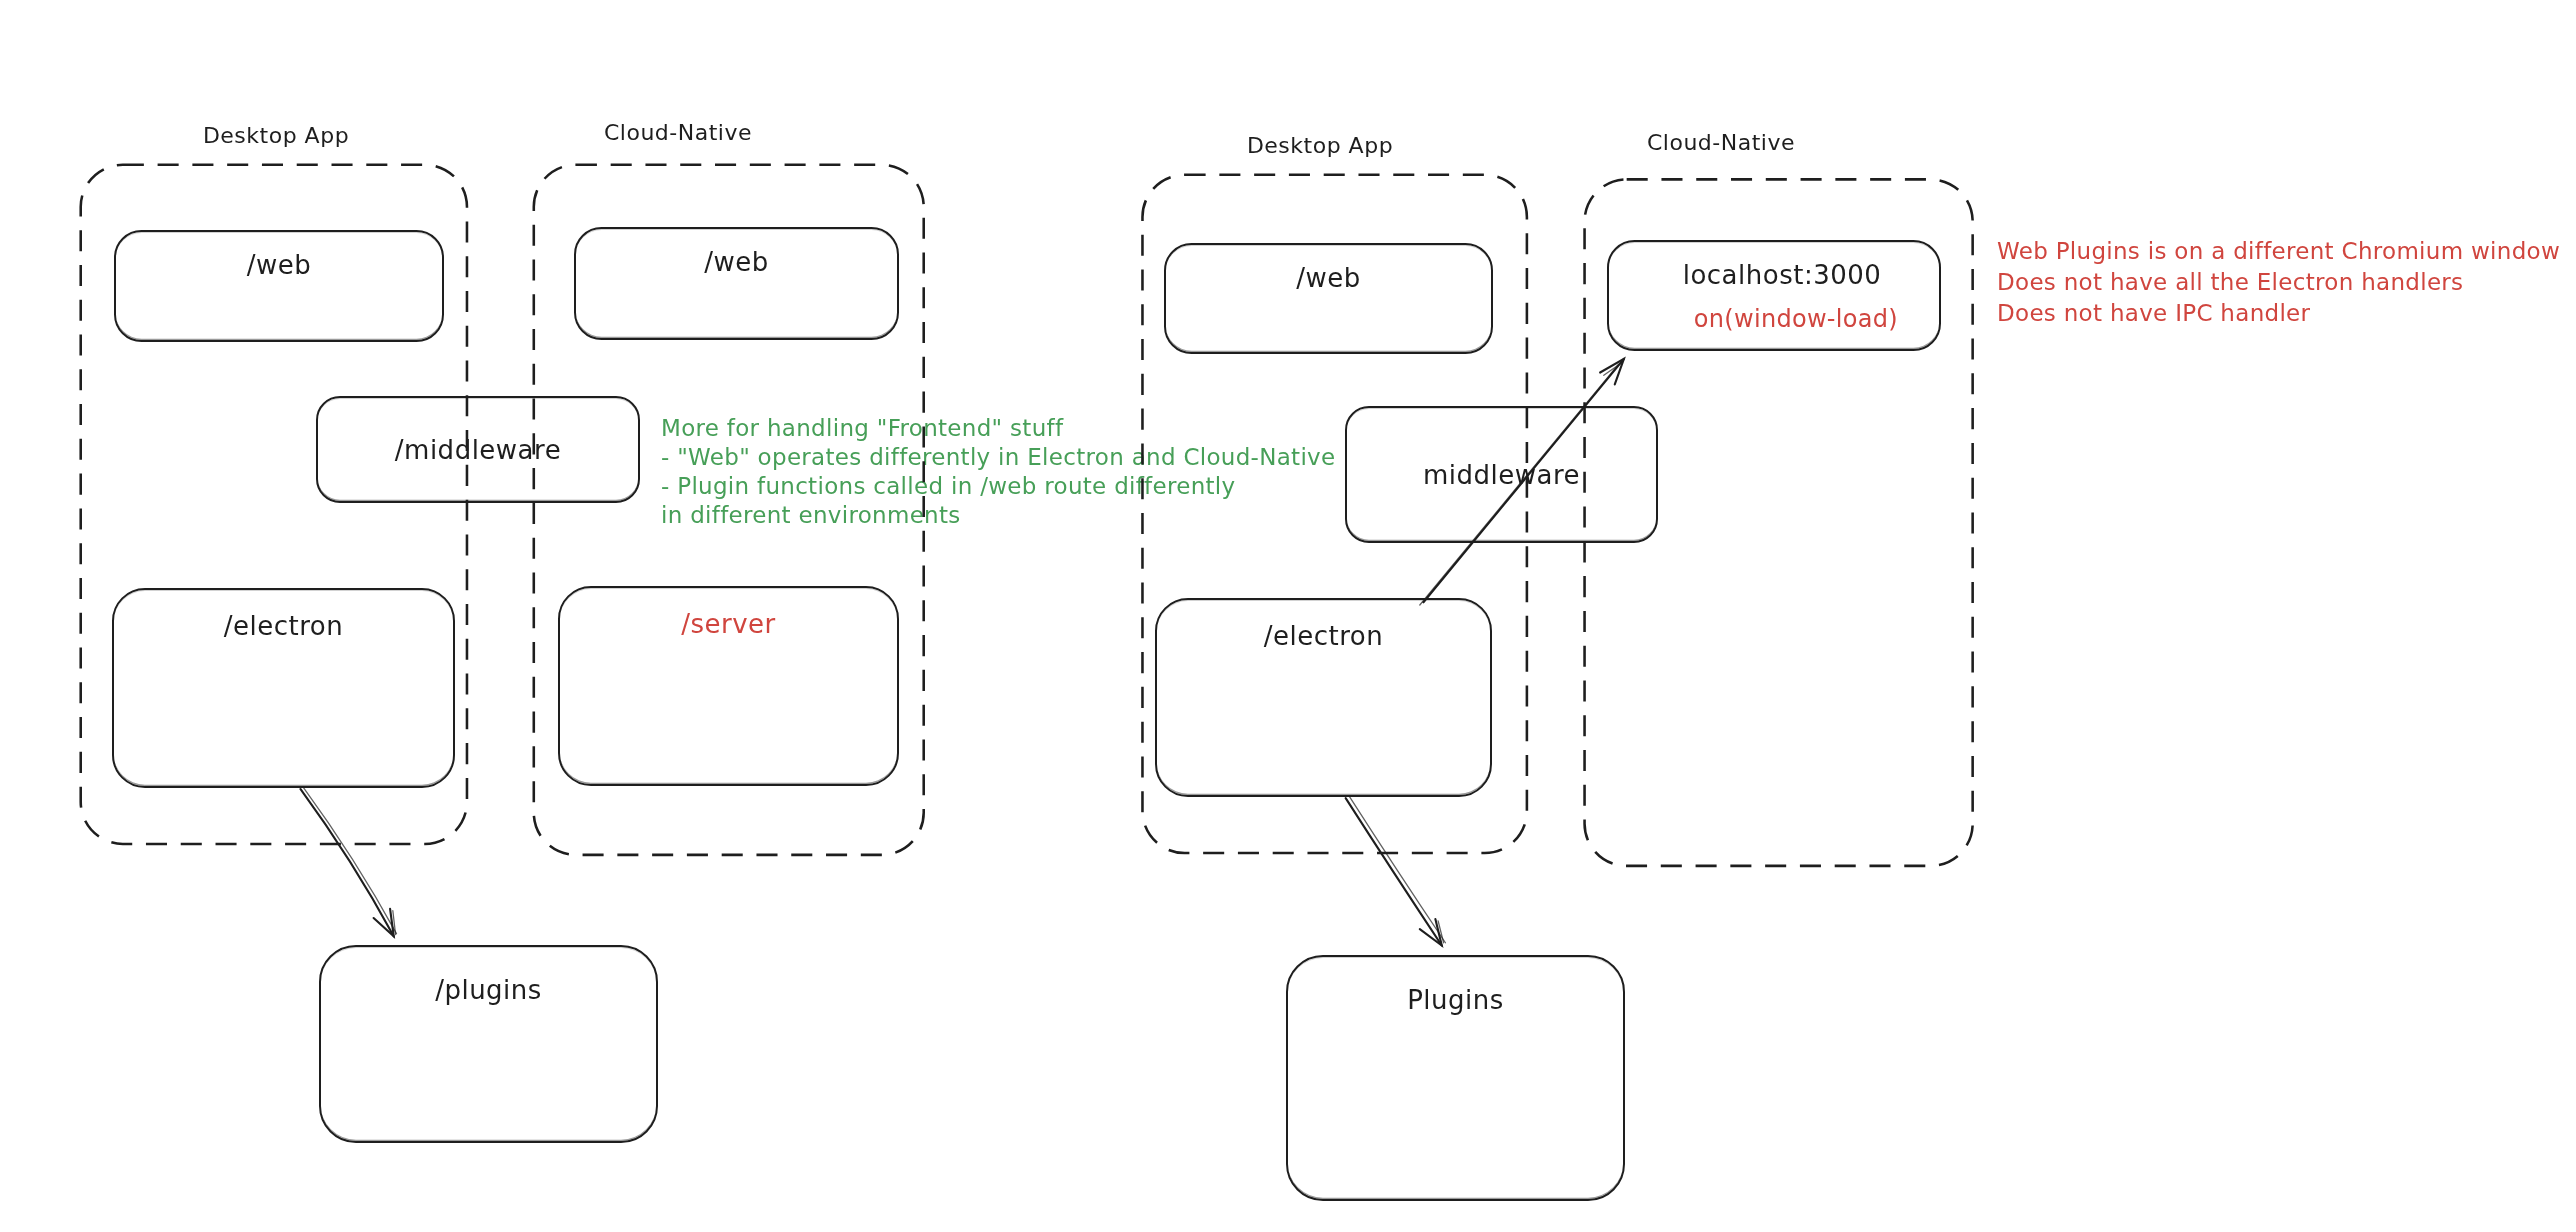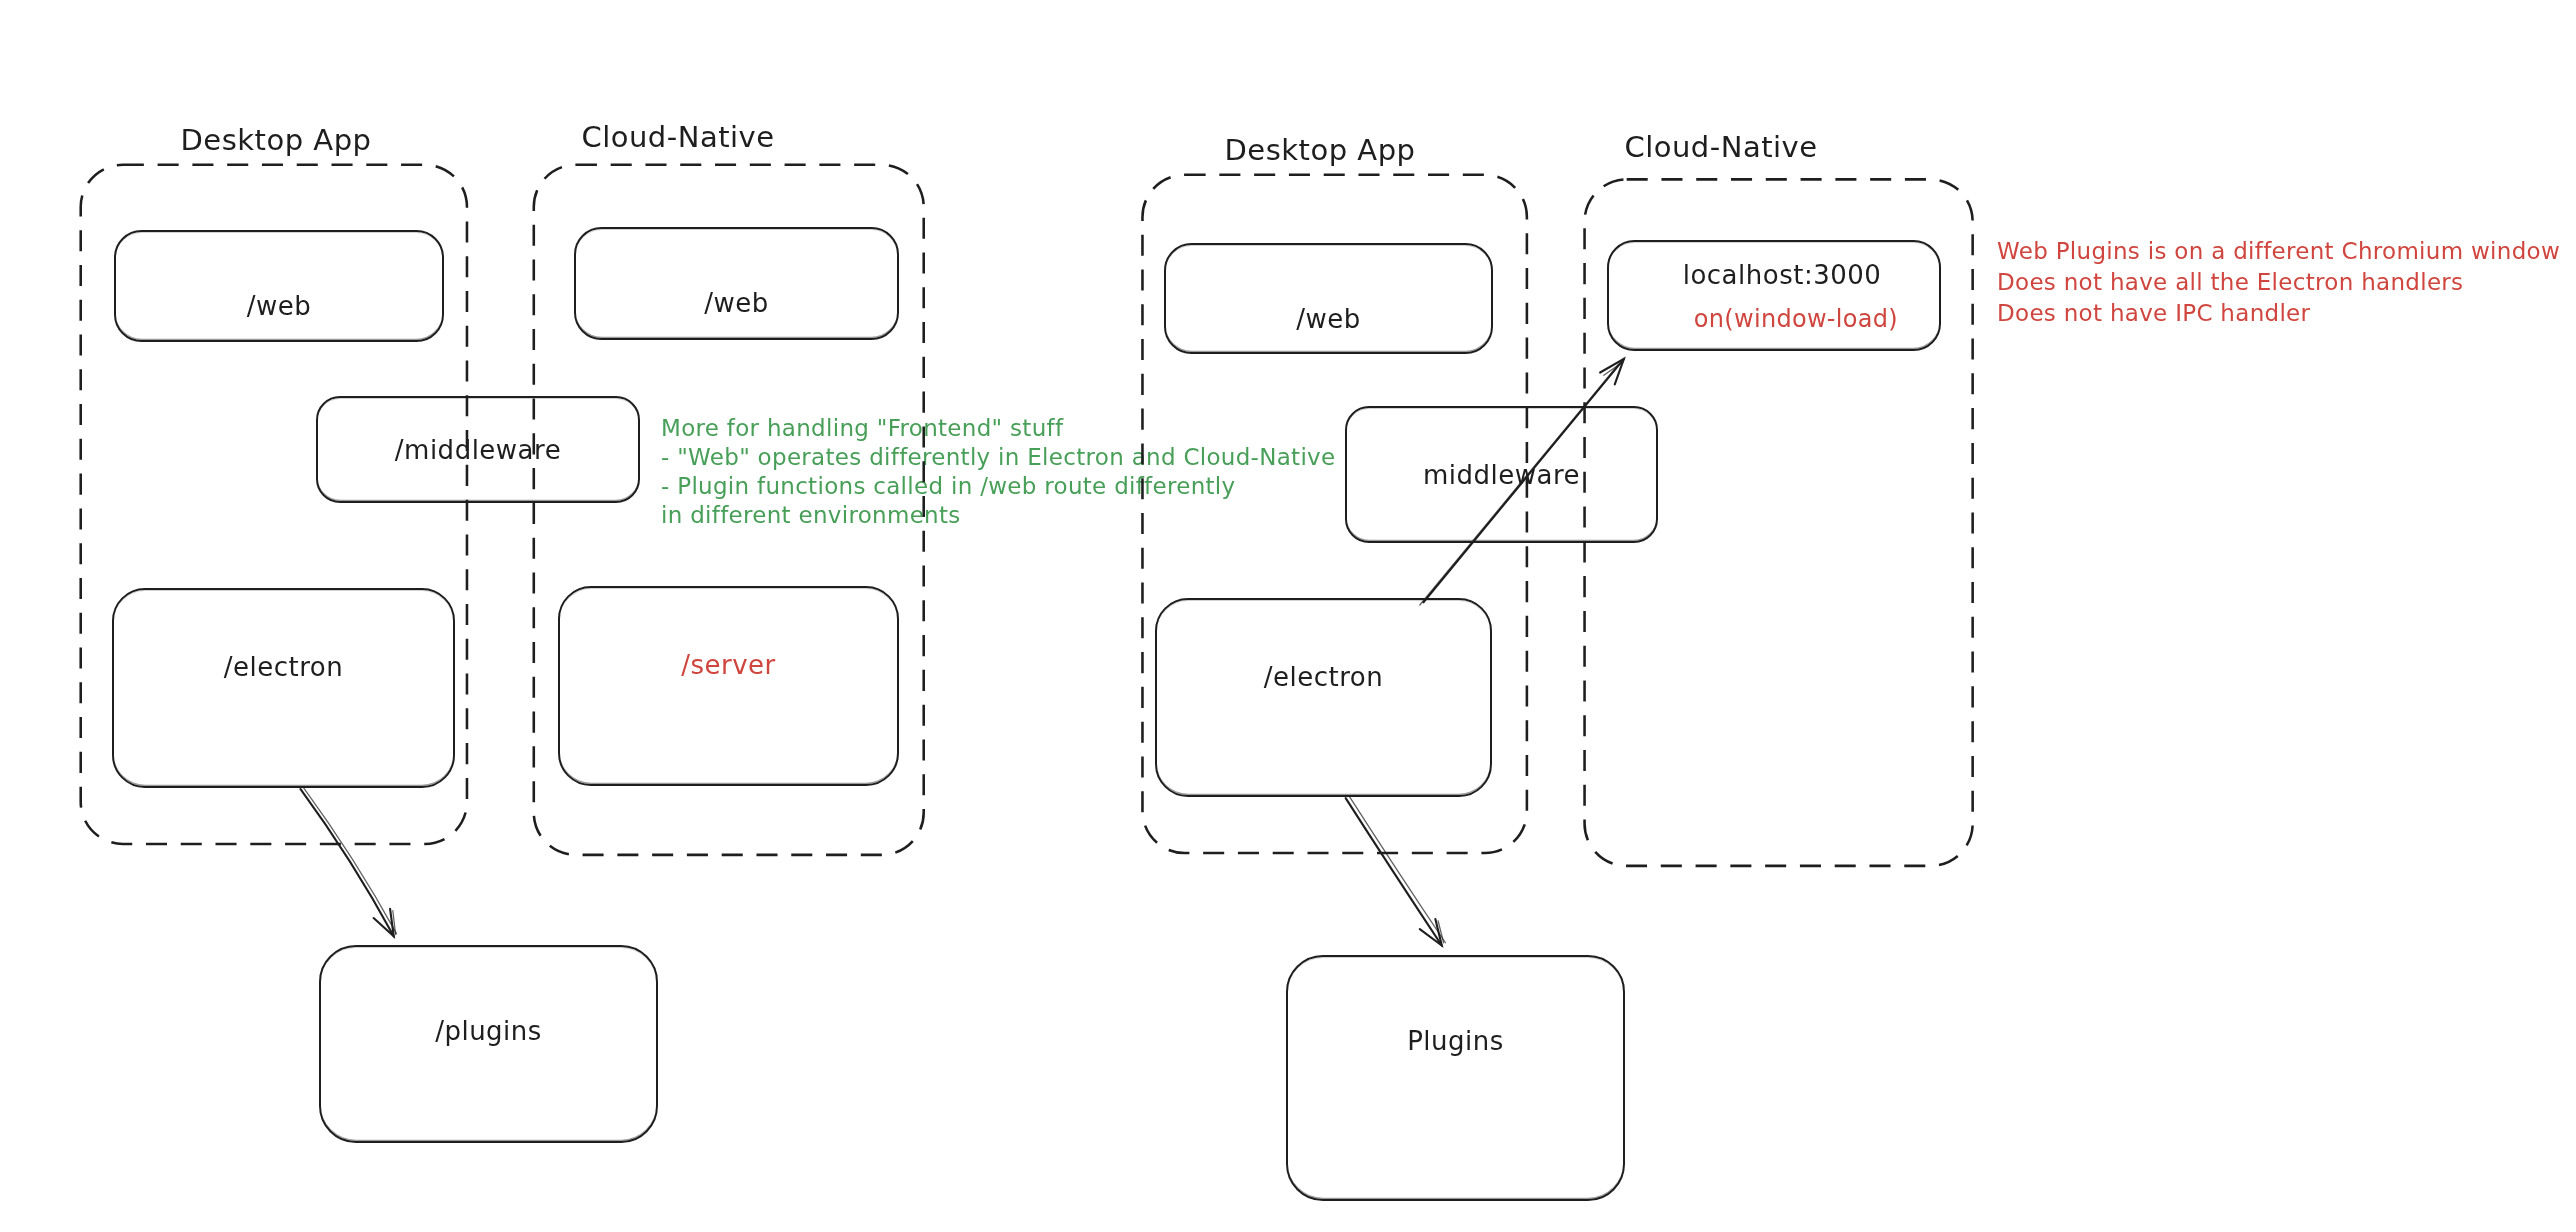--- a/index.html
+++ b/index.html
@@ -12,39 +12,38 @@
     width: 2576px;
     height: 1232px;
     background: #ffffff;
     overflow: hidden;
     font-family: "DejaVu Sans", "Liberation Sans", sans-serif;
     color: #1e1e1e;
   }
   .group-label {
     position: absolute;
     text-align: center;
-    font-size: 29px;
+    font-size: 22px;
     letter-spacing: 0.5px;
     white-space: nowrap;
   }
   .shape-box {
     position: absolute;
     border: 2.4px solid #1e1e1e;
     border-radius: 27.5px;
     background: transparent;
     box-sizing: border-box;
     box-shadow: inset 0 -1.8px 0 -0.5px rgba(30,30,30,0.45), inset 0 1.8px 0 -0.7px rgba(30,30,30,0.2);
   }
   .box-label-top {
     text-align: center;
     font-size: 26px;
     letter-spacing: 0.5px;
     padding-top: 18.3px;
     white-space: nowrap;
-    margin-top: 41px;
   }
   .box-label-center {
     display: flex;
     align-items: center;
     justify-content: center;
     height: 100%;
     font-size: 26px;
     letter-spacing: 0.5px;
     white-space: nowrap;
   }

